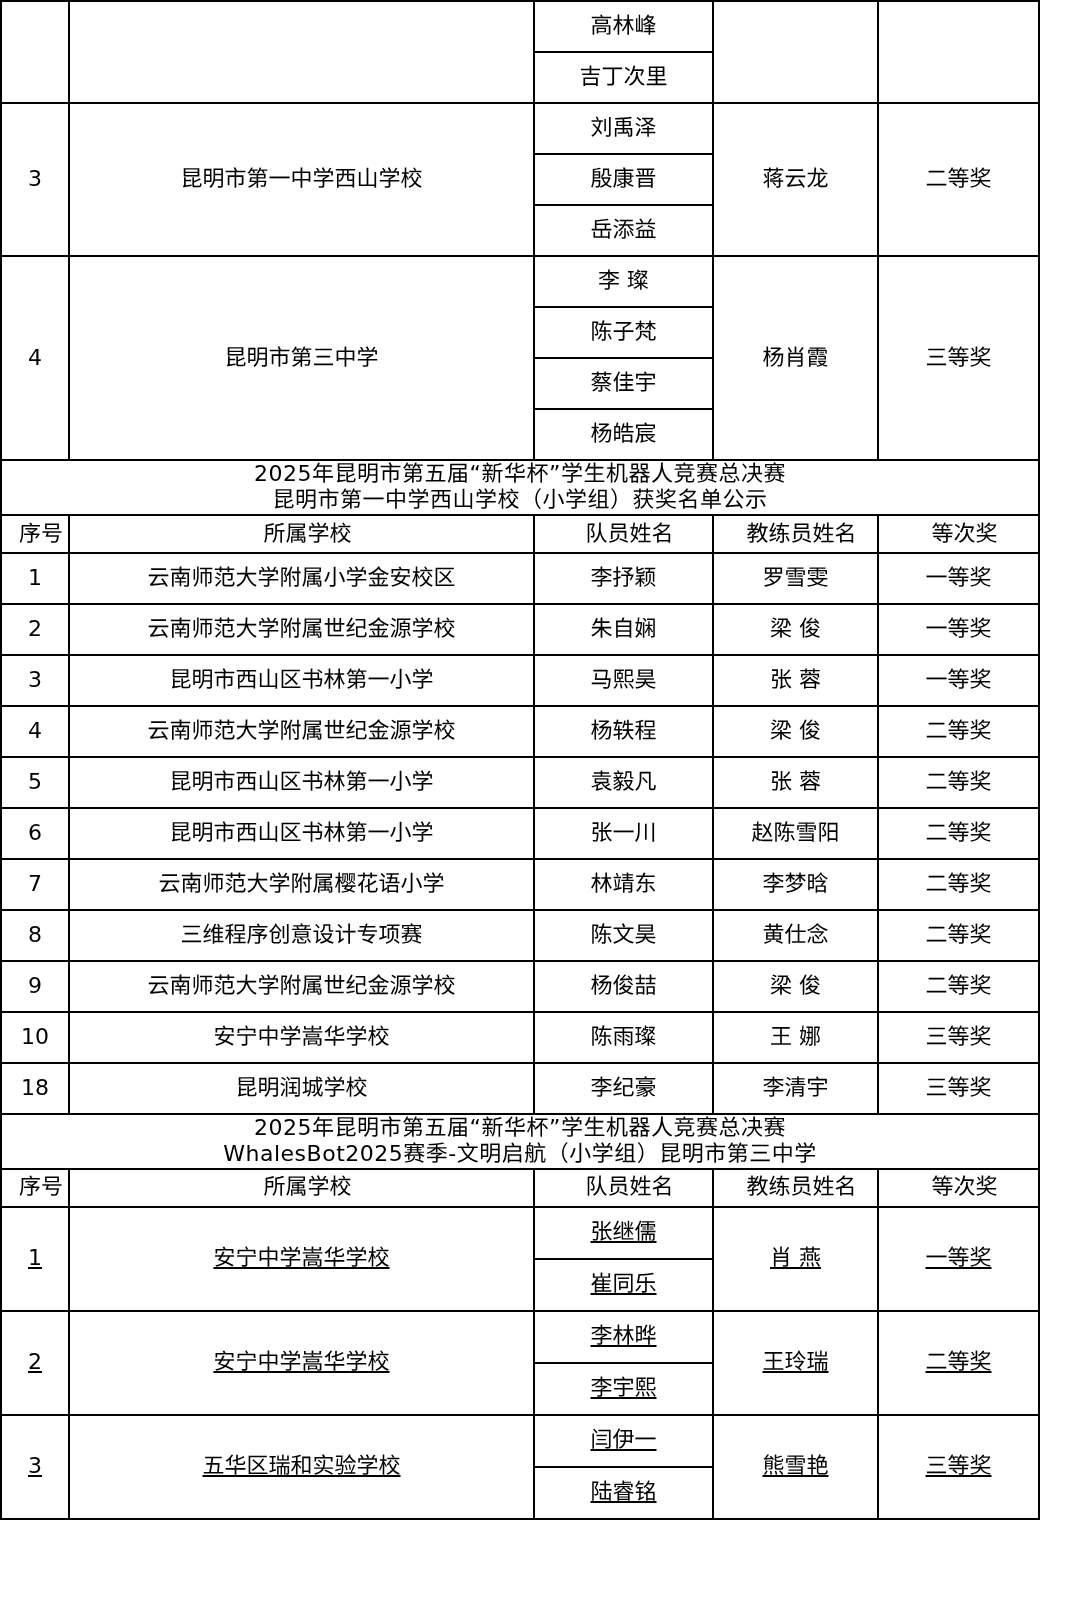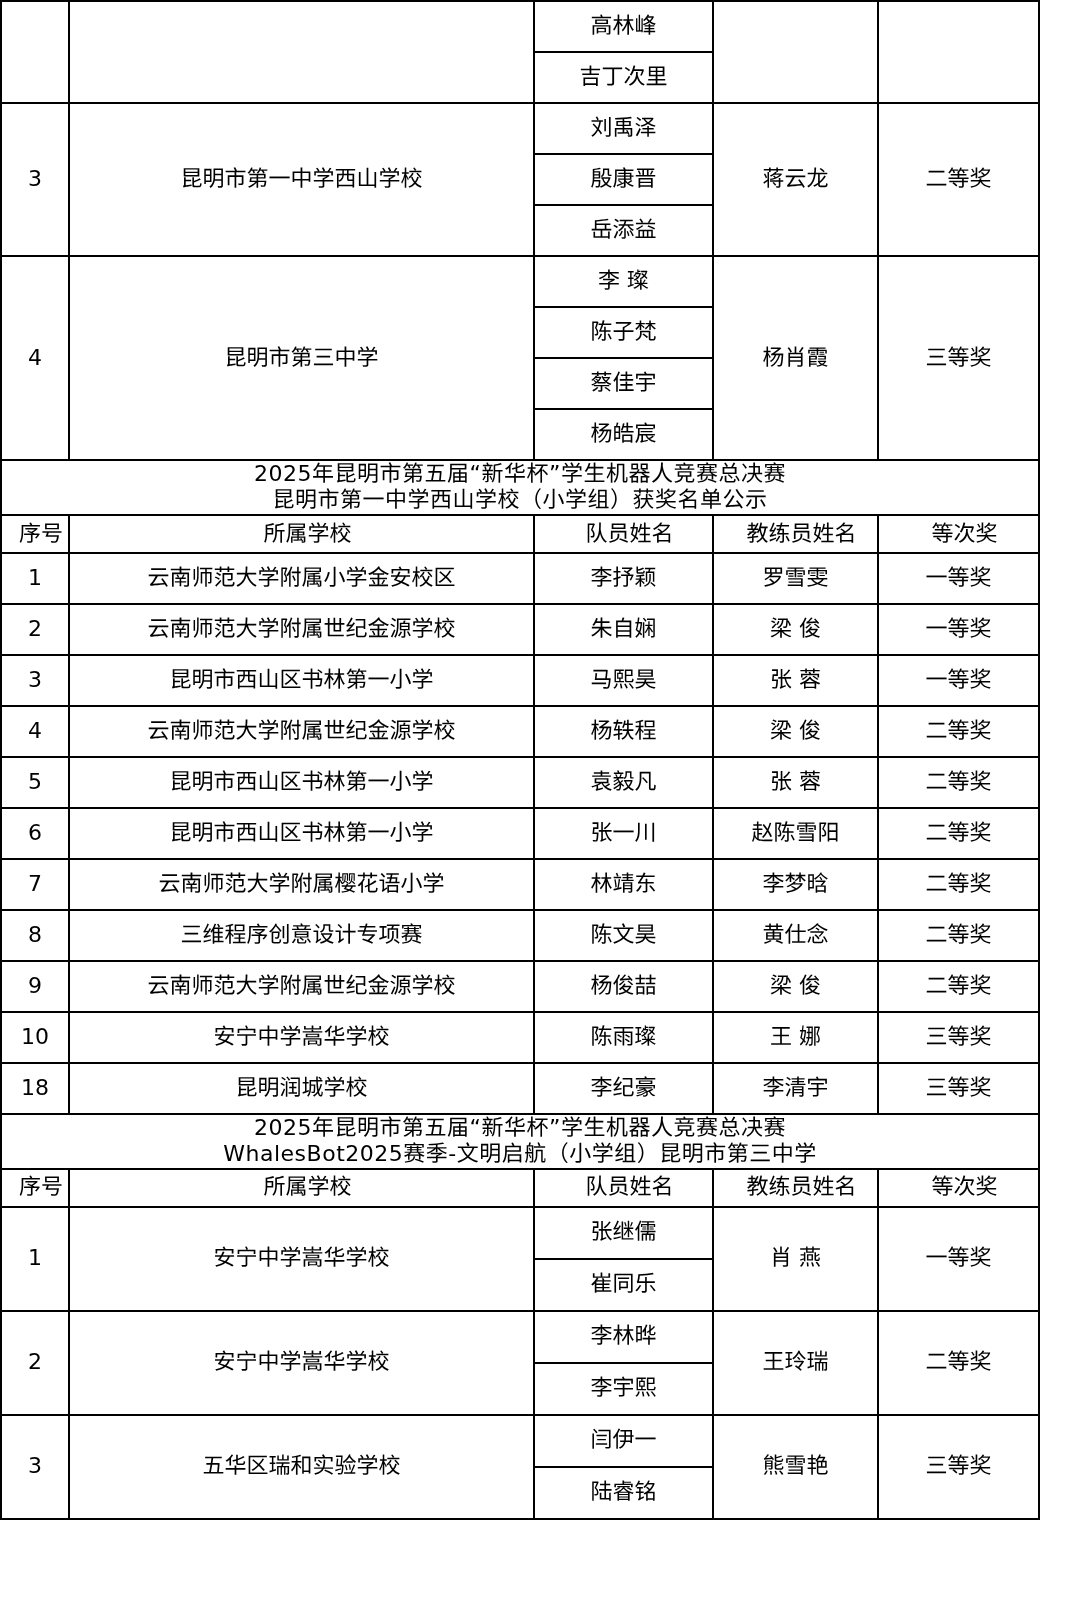--- a/index.html
+++ b/index.html
@@ -54,21 +54,21 @@
     line-height: 1.55;
     padding: 14px 6px 16px 6px;
     letter-spacing: 0.5px;
   }
   td.title .ln { display: block; white-space: nowrap; }
 
   
   tr.r-top-sub td { height: 49px; }
   tr.r-data td    { height: 49px; }
   tr.r-hdr td     { height: 36px; padding-left: 16px; }
-  tr.r-pair td    { height: 50px; }
+  tr.r-pair td    { height: 50px; text-decoration: underline; }
 
   .nowrap { white-space: nowrap; }
 </style>
 </head>
 <body>
 
 <div class="page">
 
   <table class="grid">
     <colgroup>

